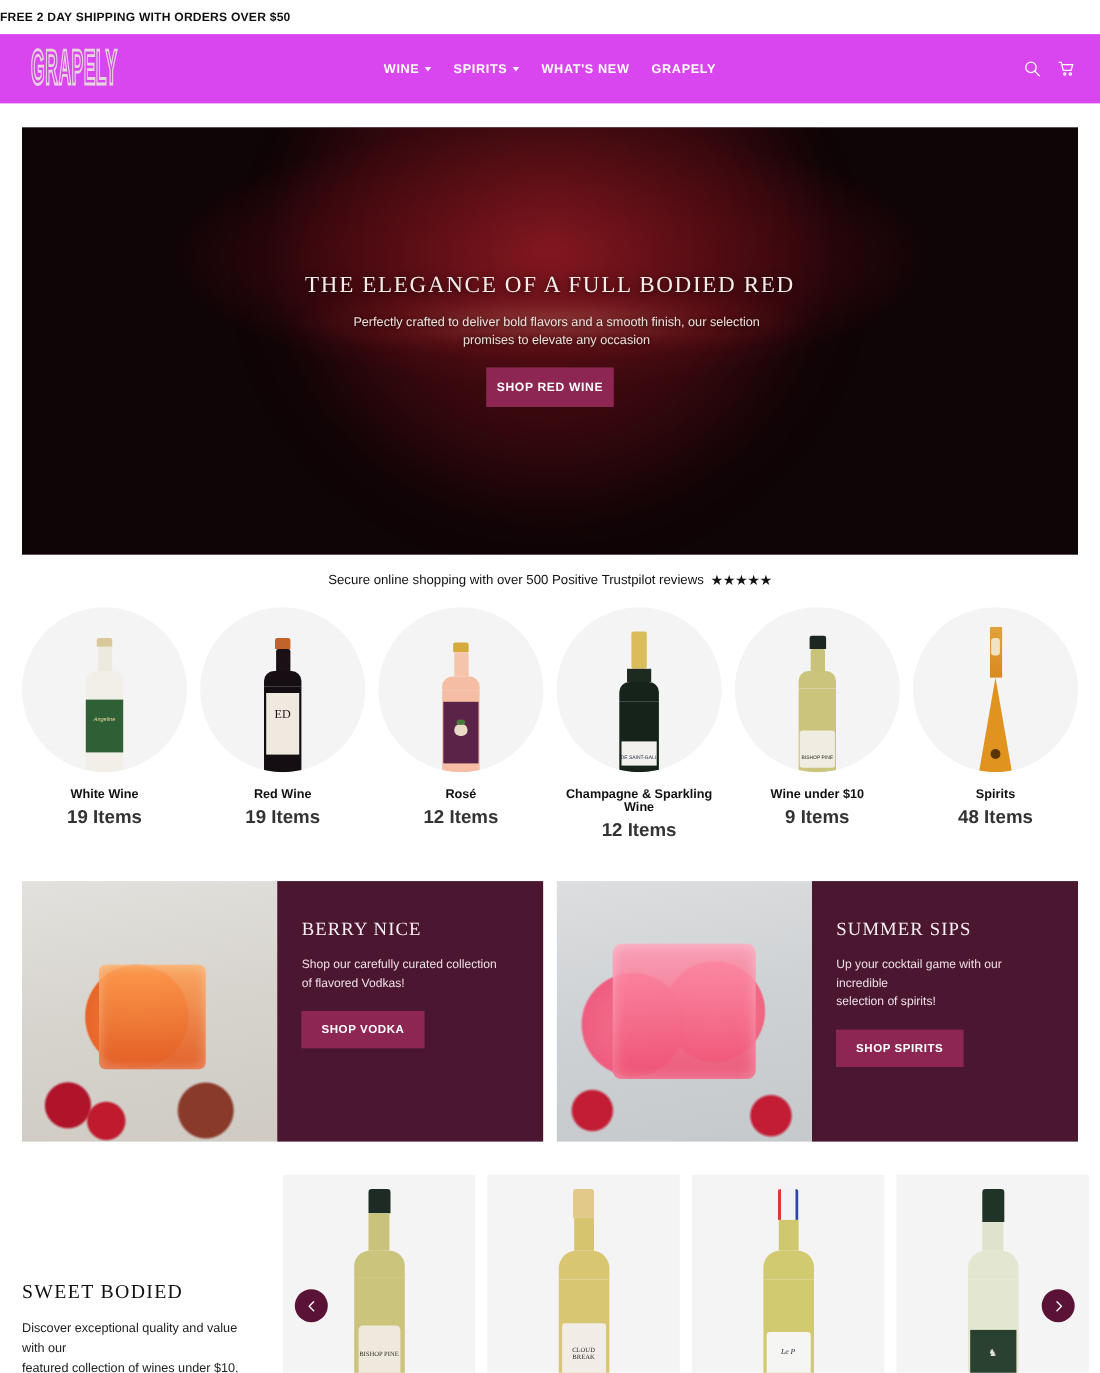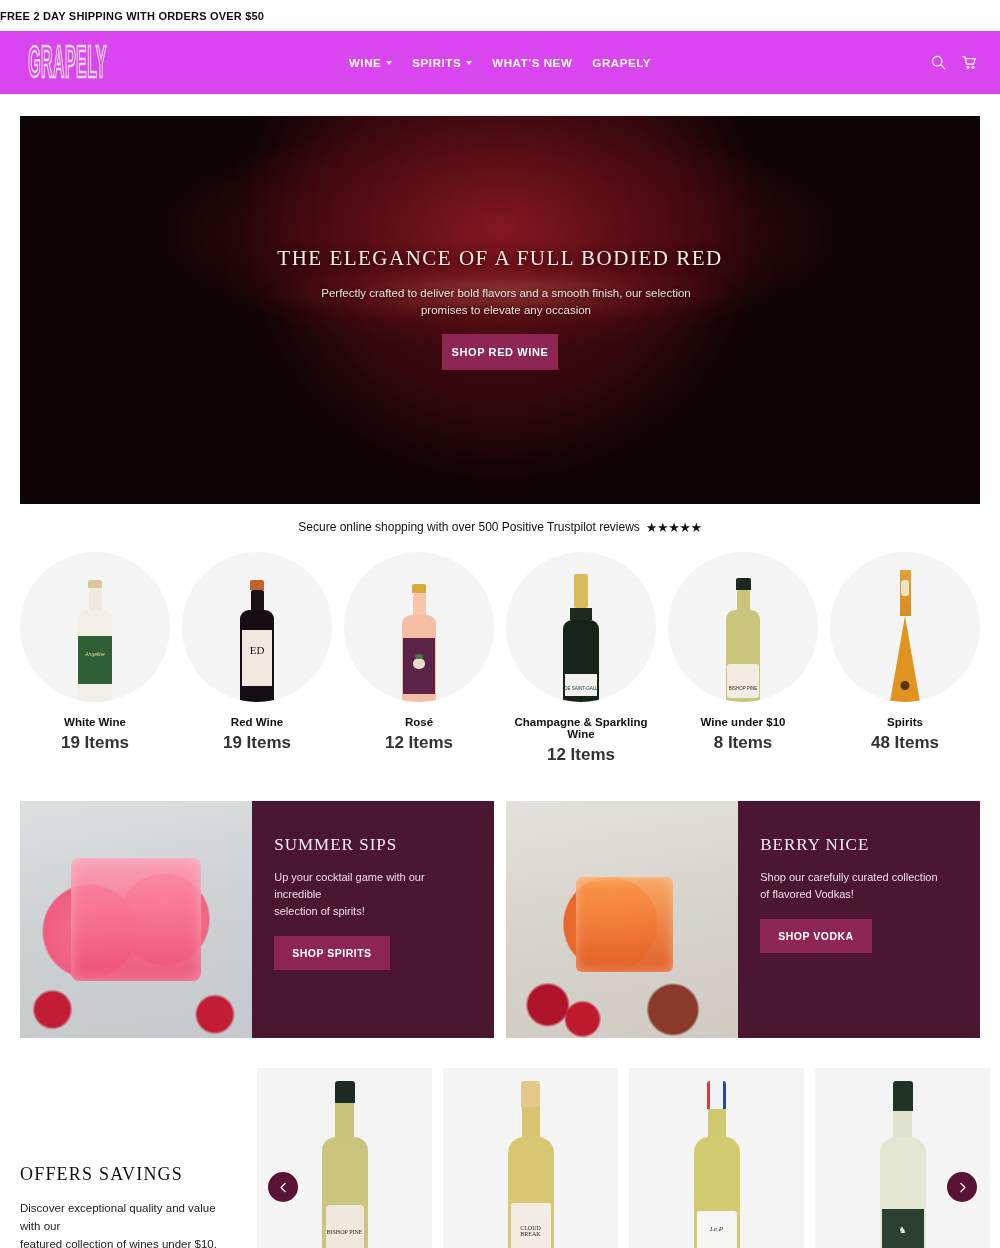--- a/index.html
+++ b/index.html
@@ -385,21 +385,21 @@
         <div class="b-cap" style="height:12px;background:#1d2722;width:15px;"></div>
         <div class="b-neck" style="height:20px;background:#c9c27a;"></div>
         <div class="b-shoulder" style="height:16px;background:#cbc47c;"></div>
         <div class="b-body" style="height:76px;background:#cbc47c;position:relative;">
           <div style="position:absolute;bottom:4px;left:1px;width:32px;height:34px;background:#f0ece1;border-radius:3px;"></div>
           <div class="b-label" style="bottom:10px;top:auto;color:#2c2a25;font-size:4.5px;">BISHOP PINE</div>
         </div>
       </div>
     </div>
     <div class="cat-name">Wine under $10</div>
-    <div class="cat-count">8 Items</div>
+    <div class="cat-count">9 Items</div>
   </div>
 
   <div class="cat">
     <div class="cat-circle">
       <div style="width:38px;height:132px;position:relative;">
         <div style="width:11px;margin:0 auto;height:46px;background:linear-gradient(180deg,#e2a13a,#d98a1f);"></div>
         <div style="width:0;height:0;margin:0 auto;border-left:15px solid transparent;border-right:15px solid transparent;border-bottom:86px solid #e0941f;"></div>
         <div style="position:absolute;top:10px;left:50%;transform:translateX(-50%);width:8px;height:16px;background:#f0e3c4;border-radius:3px;"></div>
         <div style="position:absolute;bottom:12px;left:50%;transform:translateX(-50%);width:9px;height:9px;background:#5a3307;border-radius:50%;"></div>
       </div>
@@ -407,51 +407,51 @@
     <div class="cat-name">Spirits</div>
     <div class="cat-count">48 Items</div>
   </div>
 
 </div>
 
 <div class="promos">
 
   <div class="promo">
     <div class="promo-img">
+      <div class="cock1"></div>
+    </div>
+    <div class="promo-text">
+      <div class="promo-title">BERRY NICE</div>
+      <div class="promo-desc">
+        <span>Shop our carefully curated collection</span>
+        <span>of flavored Vodkas!</span>
+      </div>
+      <button class="btn-secondary">SHOP VODKA</button>
+    </div>
+  </div>
+
+  <div class="promo">
+    <div class="promo-img">
       <div class="cock2"></div>
     </div>
     <div class="promo-text">
       <div class="promo-title">SUMMER SIPS</div>
       <div class="promo-desc">
         <span>Up your cocktail game with our incredible</span>
         <span>selection of spirits!</span>
       </div>
       <button class="btn-secondary">SHOP SPIRITS</button>
     </div>
   </div>
 
-  <div class="promo">
-    <div class="promo-img">
-      <div class="cock1"></div>
-    </div>
-    <div class="promo-text">
-      <div class="promo-title">BERRY NICE</div>
-      <div class="promo-desc">
-        <span>Shop our carefully curated collection</span>
-        <span>of flavored Vodkas!</span>
-      </div>
-      <button class="btn-secondary">SHOP VODKA</button>
-    </div>
-  </div>
-
 </div>
 
 <div class="savings">
   <div class="savings-text">
-    <div class="savings-title">OFFERS SAVINGS</div>
+    <div class="savings-title">SWEET BODIED</div>
     <div class="savings-desc">
       <span>Discover exceptional quality and value with our</span>
       <span>featured collection of wines under $10, perfect for</span>
 
     </div>
   </div>
 
   <div class="carousel">
 
     <div class="pcard">

